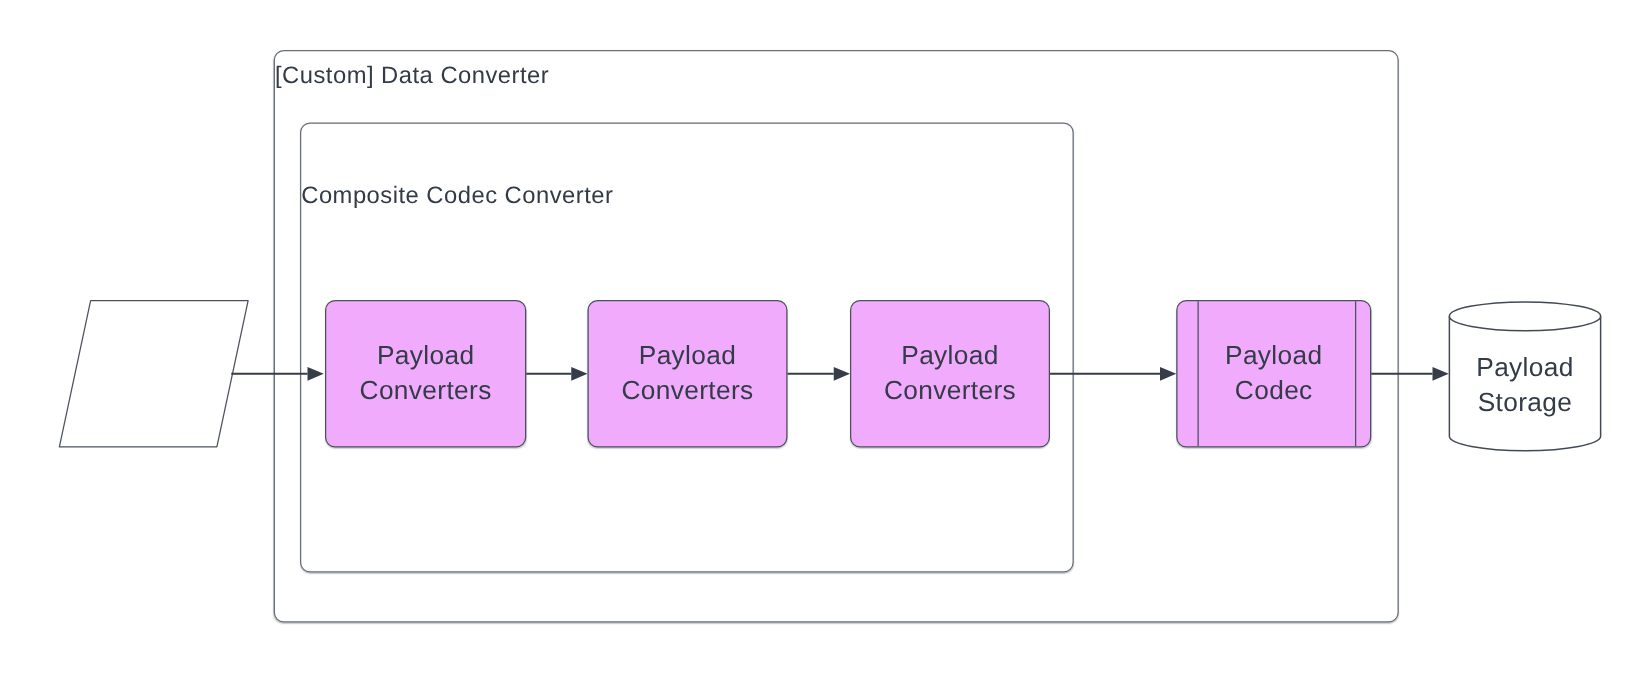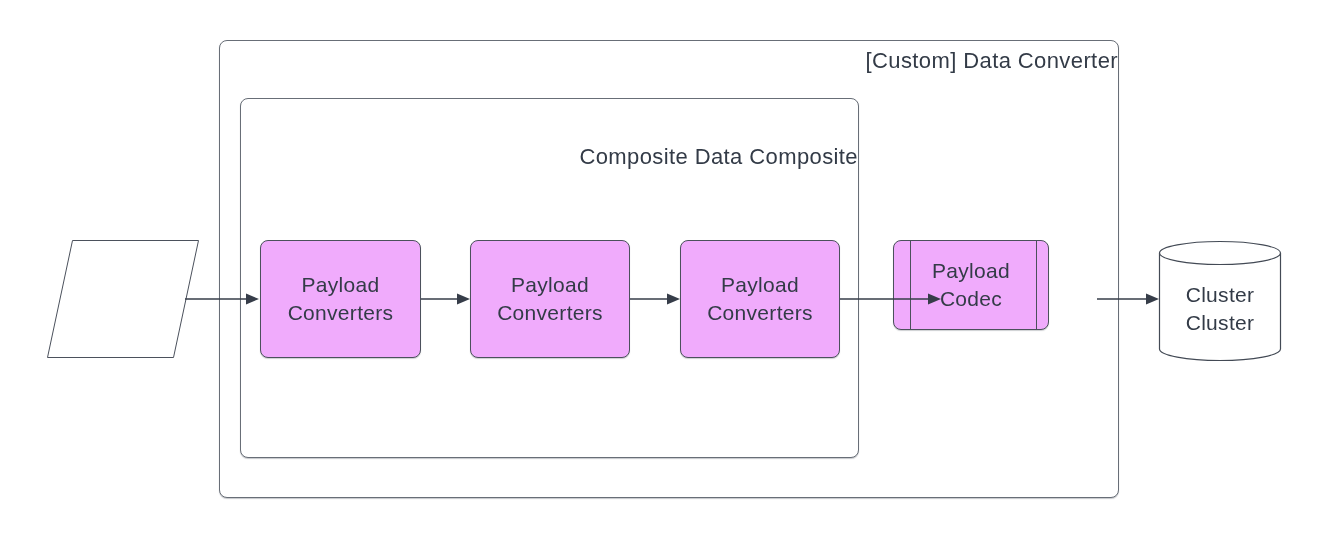--- a/index.html
+++ b/index.html
@@ -20,43 +20,43 @@
     border: 1px solid #686e77;
     border-radius: 8px;
     box-shadow: 0 1px 1px rgba(90,95,105,0.35);
   }
   .container-outer { left: 219px; top: 40px; width: 900px; height: 458px; }
   .container-inner { left: 240px; top: 98px; width: 619px; height: 360px; }
 
   .container-title {
     position: absolute;
     left: 0; right: 0;
-    text-align: right;
-    font-size: 22px;
+    text-align: left;
+    font-size: 19px;
     line-height: 28px;
     letter-spacing: 0.4px;
     white-space: nowrap;
   }
   .container-outer .container-title { top: 6px; }
   .container-inner .container-title { top: 44px; }
 
   .node {
     position: absolute;
     display: flex;
     align-items: center;
     justify-content: center;
     background: #f0abfc;
     border: 1px solid #4b515c;
     border-radius: 8px;
     box-shadow: 0 1px 1px rgba(90,95,105,0.3);
   }
   .node-box1 { left: 260px; top: 240px; width: 161px; height: 118px; }
   .node-box2 { left: 470px; top: 240px; width: 160px; height: 118px; }
   .node-box3 { left: 680px; top: 240px; width: 160px; height: 118px; }
-  .node-codec { left: 893px; top: 240px; width: 156px; height: 90px; }
+  .node-codec { left: 941px; top: 240px; width: 156px; height: 118px; }
 
   .codec-bar {
     position: absolute;
     top: 0; bottom: 0;
     width: 1px;
     background: #4b515c;
   }
   .codec-bar-left  { left: 16px; }
   .codec-bar-right { right: 11px; }
 
@@ -82,21 +82,21 @@
 </head>
 <body>
 
 <div class="stage">
 
   <div class="container container-outer">
     <div class="container-title">[Custom] Data Converter</div>
   </div>
 
   <div class="container container-inner">
-    <div class="container-title">Composite Data Composite</div>
+    <div class="container-title">Composite Codec Converter</div>
   </div>
 
   <div class="node node-box1">
     <div class="node-label">Payload Converters</div>
   </div>
   <div class="node node-box2">
     <div class="node-label">Payload Converters</div>
   </div>
   <div class="node node-box3">
     <div class="node-label">Payload Converters</div>
@@ -132,15 +132,15 @@
     <g stroke="#363d49" fill="#363d49" stroke-width="1.5">
       <line x1="840" y1="299" x2="928" y2="299"></line>
       <polygon points="928,293.5 941,299 928,304.5" stroke="none"></polygon>
     </g>
     <g stroke="#363d49" fill="#363d49" stroke-width="1.5">
       <line x1="1097" y1="299" x2="1146" y2="299"></line>
       <polygon points="1146,293.5 1159,299 1146,304.5" stroke="none"></polygon>
     </g>
   </svg>
 
-  <div class="float-label label-storage">Cluster Cluster</div>
+  <div class="float-label label-storage">Payload Storage</div>
 
 </div>
 
 </body></html>

